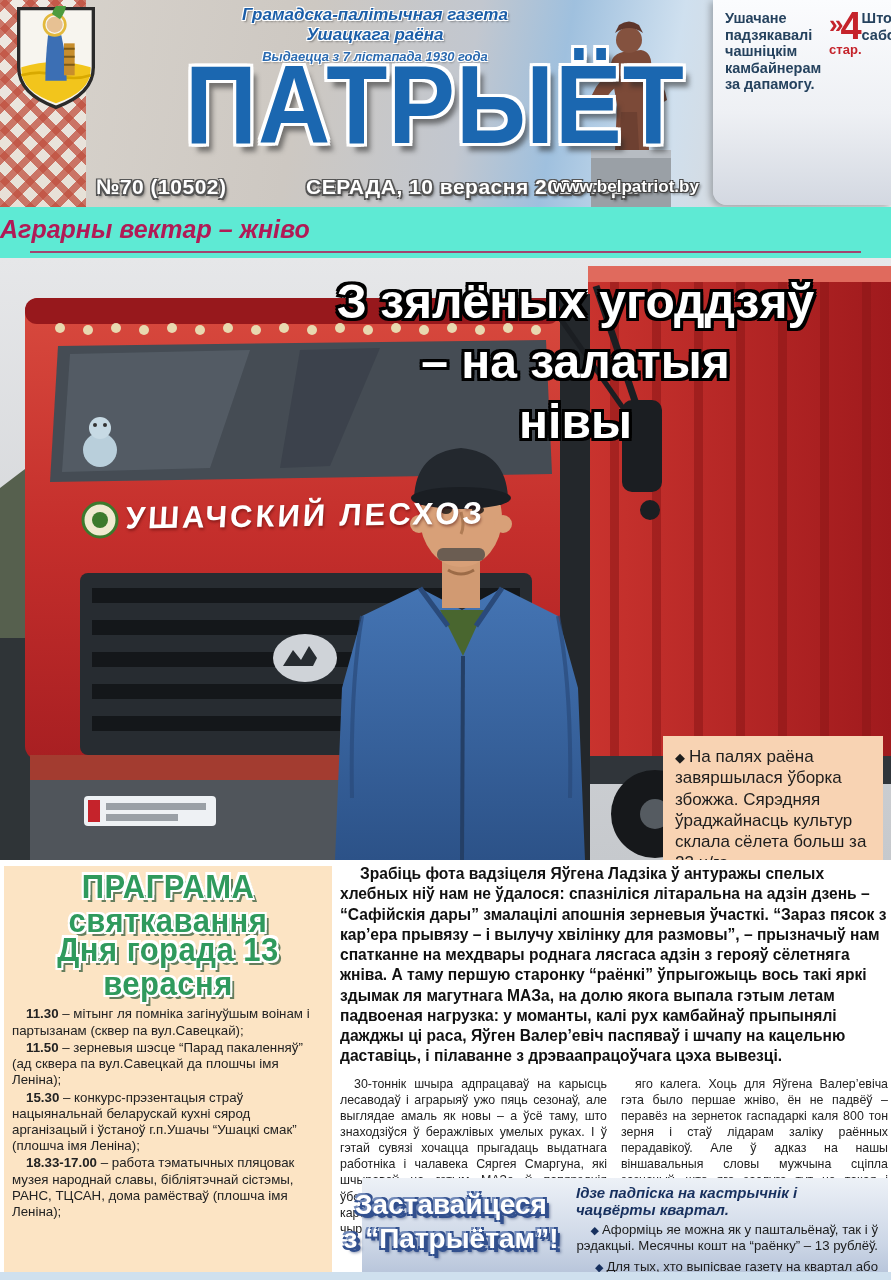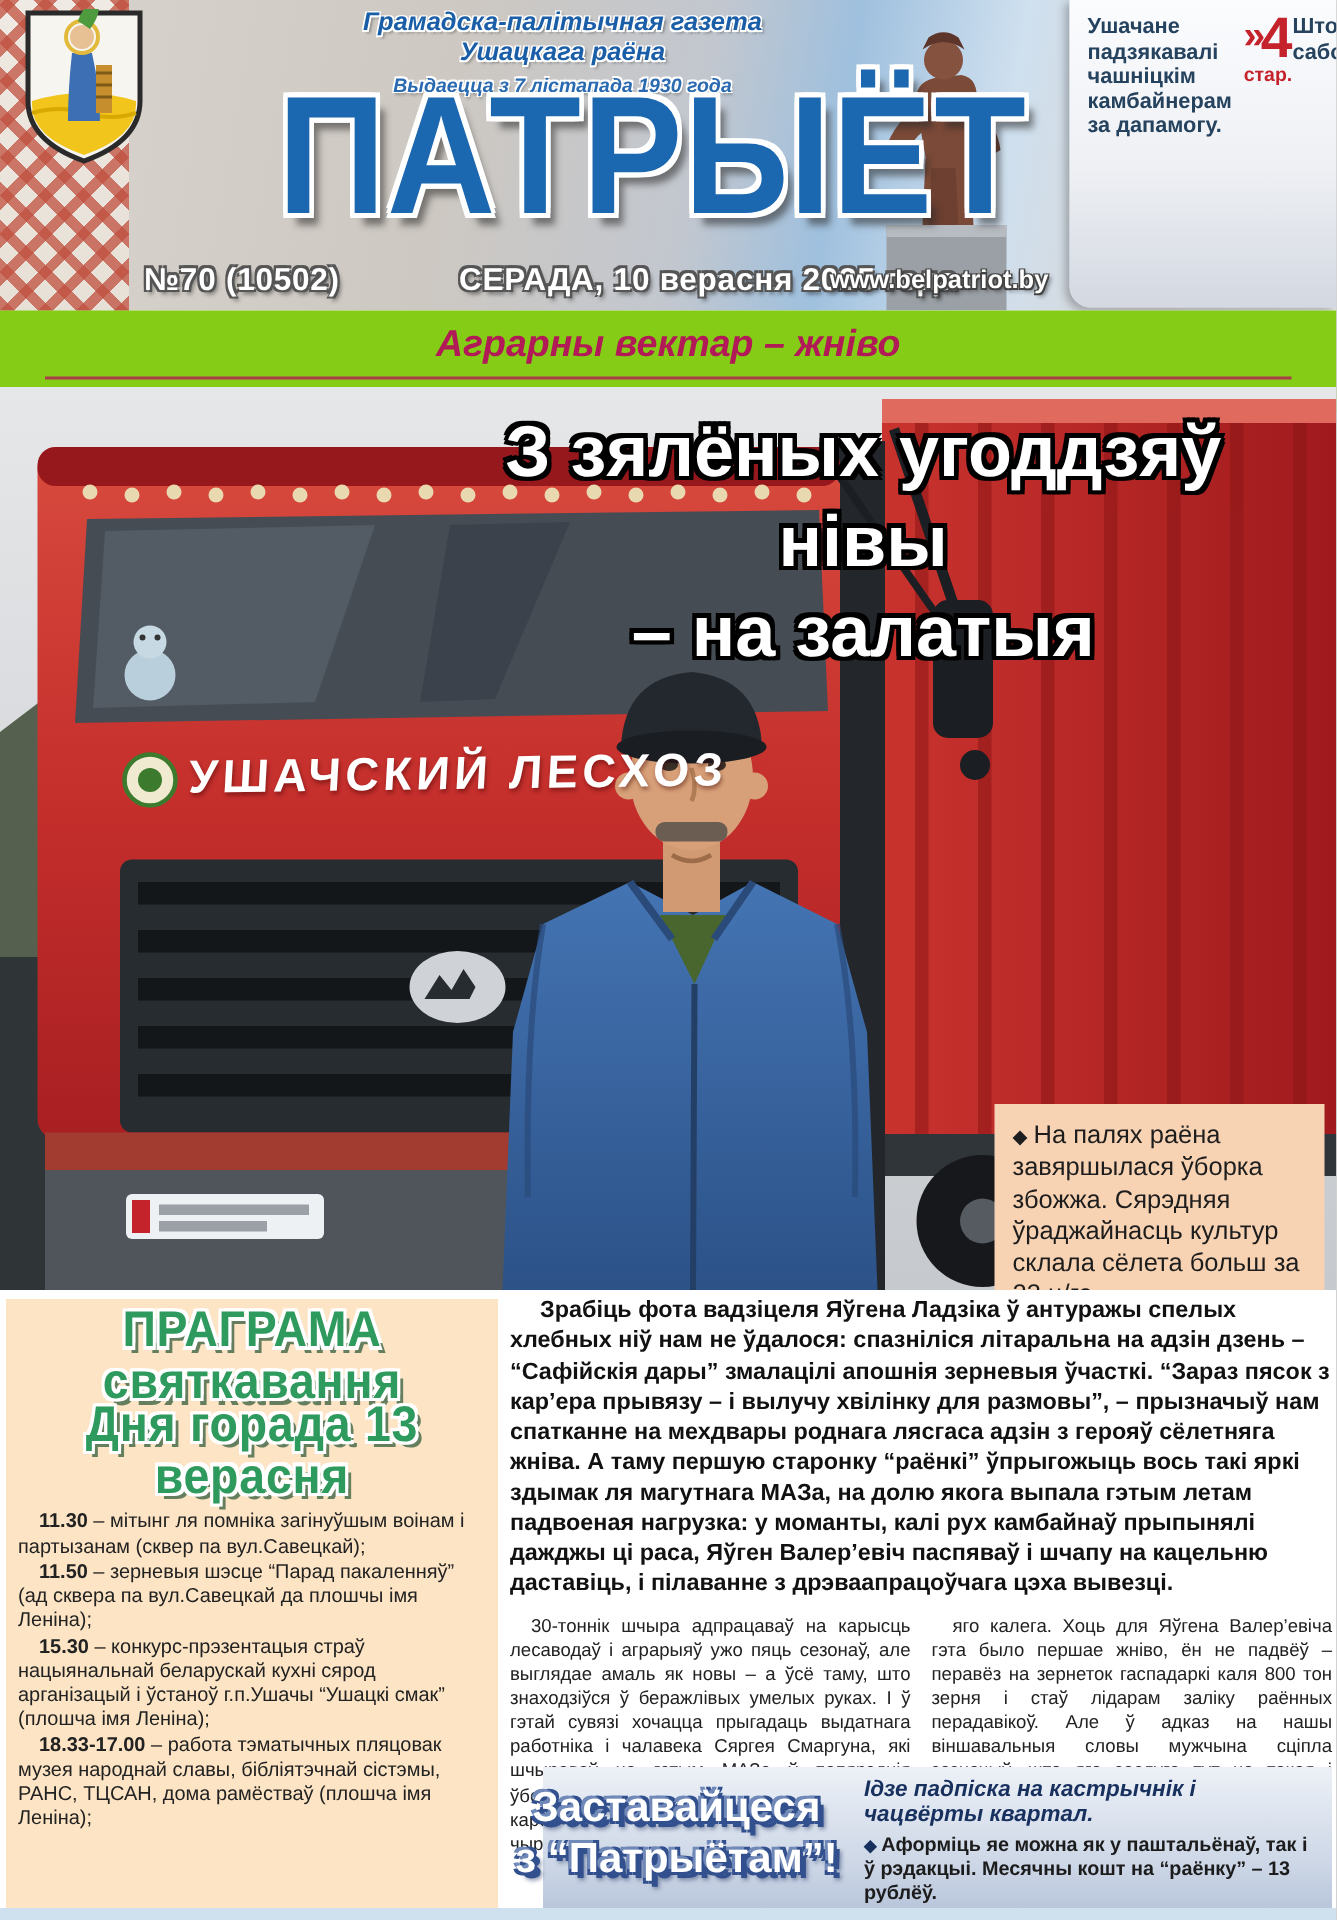--- a/index.html
+++ b/index.html
@@ -37,21 +37,21 @@
     border-bottom-left-radius:14px; box-shadow:-3px 2px 6px rgba(0,0,0,.25);
     padding:10px 8px 8px 12px; display:flex; flex-direction:row; justify-content:space-between; }
   .teaser-row { display:flex; align-items:flex-start; }
   .teaser-text { width:104px; font-size:14.5px; font-weight:bold; color:#25425e; line-height:1.14; }
   .pageref { margin-left:auto; text-align:center; color:#c5232b; line-height:.85; white-space:nowrap; }
   .pageref .chev { font-size:26px; font-weight:800; letter-spacing:-3px; vertical-align:6px; }
   .pageref .num { font-size:38px; font-weight:800; }
   .pageref .star { font-size:13px; font-weight:800; margin-top:2px; }
 
   
-  .section-label { position:absolute; top:207px; left:0; width:891px; height:68px; text-align:center; background:#84cc16; }
+  .section-label { position:absolute; top:207px; left:0; width:891px; height:68px; background:#5eead4; }
   .section-label .txt { display:inline-block; margin-top:8px; font-size:25px; font-weight:800; font-style:italic; color:#b11a56; }
   .section-label .rule { position:absolute; left:30px; right:30px; top:44px; height:2px; background:#b11a56; opacity:.8; }
 
   
   .photo { position:absolute; top:258px; left:0; width:891px; height:602px; overflow:hidden; background:#c9ccd0; }
   .photo svg.scene { position:absolute; inset:0; }
   .truck-text { position:absolute; left:126px; top:240px; font-size:31px; font-weight:800; letter-spacing:3px; color:#fff;
     transform:skewX(-4deg) rotate(-.8deg); text-shadow:1px 2px 3px rgba(60,0,0,.45); }
   .photo-headline { position:absolute; left:268px; right:8px; top:14px; text-align:center;
     font-size:48px; font-weight:800; line-height:1.25; color:#fff;
@@ -77,21 +77,21 @@
   .cont { font-weight:800; font-size:13.5px; margin-top:2px; text-indent:14px; }
 
   
   .subscribe { position:absolute; left:362px; top:1178px; width:526px; height:94px;
     background:linear-gradient(#edf1f7 0%,#ccd6e6 70%,#b9c6db 100%); display:flex; }
   .sub-title { width:218px; padding-top:10px; text-align:center; font-size:28px; font-weight:800; line-height:1.2; color:#fff;
     margin-left:-20px;
     text-shadow:-2px -2px 0 #7189b8,2px -2px 0 #32508e,-2px 2px 0 #32508e,2px 2px 0 #32508e,4px 4px 0 #32508e,5px 5px 3px rgba(20,40,90,.5); }
   .sub-body { flex:1; padding:6px 10px 0 16px; }
   .sub-head { font-size:15px; font-weight:800; font-style:italic; color:#17305e; margin-bottom:4px; }
-  .sub-item { font-size:13.2px; font-weight:bold; color:#1c1c1c; line-height:1.2; margin-bottom:5px; }
+  .sub-item { font-size:13.2px; font-weight:normal; color:#1c1c1c; line-height:1.2; margin-bottom:5px;text-align:right; }
   .sub-item .mark { color:#17305e; font-size:11px; margin-right:3px; }
   .bottom-strip { position:absolute; left:0; bottom:0; width:891px; height:8px; background:#cfe0ee; }
 </style>
 </head>
 <body>
 
 <div class="page">
 
   <header class="masthead">
     <div class="ornament"></div>
@@ -278,22 +278,22 @@
       <rect x="437" y="290" width="48" height="13" rx="6" fill="#6b5d52"></rect>
       <path d="M448,312 q13,8 26,0" stroke="#9c6b47" stroke-width="3" fill="none"></path>
       <path d="M414,240 Q416,194 461,190 Q506,194 508,240 Q461,224 414,240 Z" fill="#23282e"></path>
       <ellipse cx="461" cy="240" rx="50" ry="11" fill="#1a1e23"></ellipse>
     </svg>
 
     <div class="truck-text">УШАЧСКИЙ ЛЕСХОЗ</div>
 
     <div class="photo-headline">
       <div>З зялёных угоддзяў</div>
+      <div>– на залатыя</div>
       <div>нівы</div>
-      <div>– на залатыя</div>
     </div>
 
     <div class="caption">
       <span class="mark">◆</span><span>На палях раёна завяршылася ўборка збожжа. Сярэдняя ўраджайнасць культур склала сёлета больш за 23 ц/га.</span>
     </div>
   </div>
 
   <section class="program">
     <div class="program-title">
       <span class="ln">ПРАГРАМА святкавання</span>

